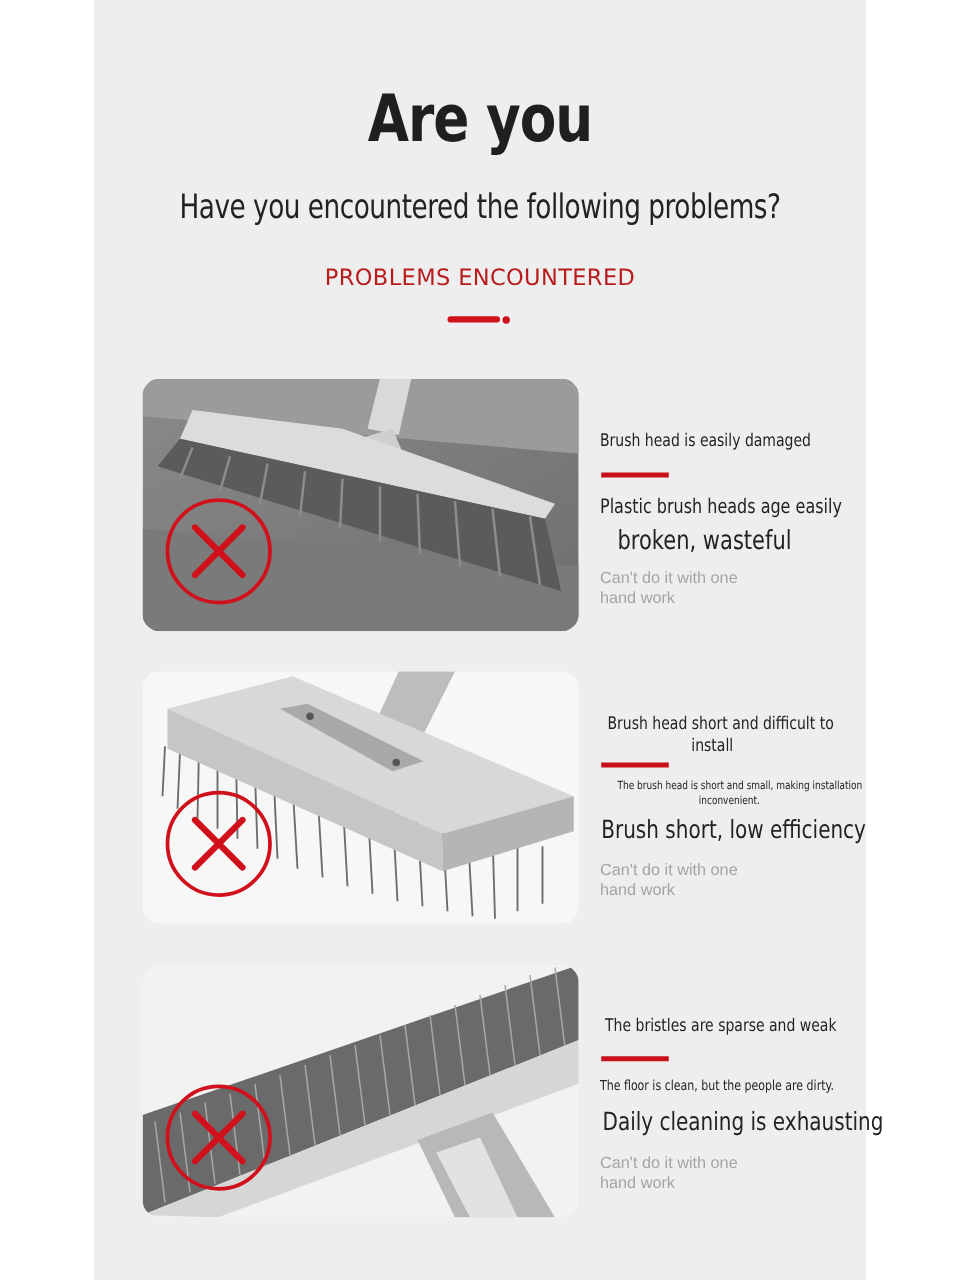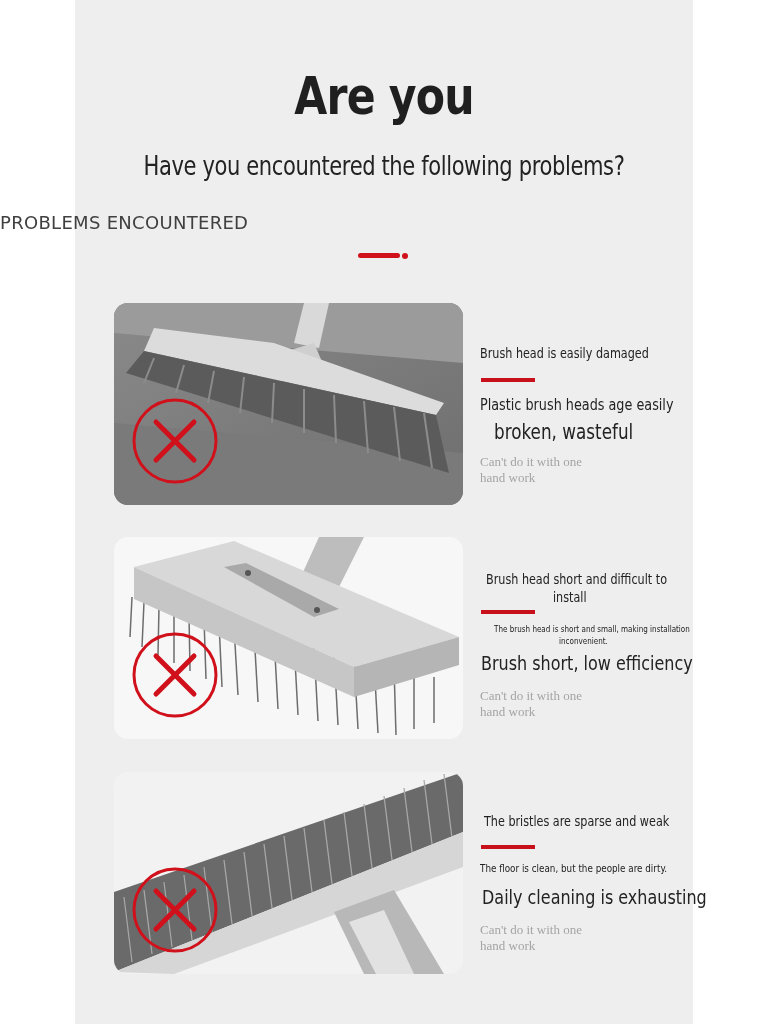--- a/index.html
+++ b/index.html
@@ -5,33 +5,33 @@
   html, body { margin:0; padding:0; }
   body { width:768px; height:1024px; background:#ffffff; position:relative; overflow:hidden;
          font-family:"Liberation Sans", sans-serif; }
   .panel { position:absolute; left:75px; top:0; width:618px; height:1024px; background:#eeeeee; }
   .title { position:absolute; left:0; width:768px; top:66px; text-align:center;
            font-family:"DejaVu Sans", sans-serif; font-weight:bold; font-size:52px; color:#1f1f1f;
            letter-spacing:-1px; transform:scaleX(0.82); transform-origin:center; }
   .subtitle { position:absolute; left:0; width:768px; top:150px; text-align:center;
            font-family:"DejaVu Sans", sans-serif; font-size:27px; color:#222;
            transform:scaleX(0.78); transform-origin:center; letter-spacing:-0.5px; }
-  .section-label { position:absolute; left:0; width:768px; top:212px; text-align:left;
-           font-family:"DejaVu Sans", sans-serif; font-size:18px; color:#404040; letter-spacing:0.3px; }
+  .section-label { position:absolute; left:0; width:768px; top:212px; text-align:center;
+           font-family:"DejaVu Sans", sans-serif; font-size:18px; color:#b91c1c; letter-spacing:0.3px; }
   .divider { position:absolute; left:358px; top:253px; width:52px; height:6px; }
   .divider .bar { position:absolute; left:0; top:0; width:42px; height:5px; border-radius:3px; background:#d0111b; }
   .divider .dot { position:absolute; left:44px; top:-0.5px; width:6px; height:6px; border-radius:50%; background:#d0111b; }
 
   .card { position:absolute; left:114px; width:349px; height:202px; border-radius:14px; overflow:hidden; }
   .card svg { display:block; }
   .xmark { position:absolute; left:18px; width:86px; height:86px; }
 
   .txt { position:absolute; font-family:"DejaVu Sans", sans-serif; color:#222; white-space:nowrap; transform-origin:left top; }
   .redline { position:absolute; left:481px; width:54px; height:4px; background:#c8101b; }
-  .grey { position:absolute; left:480px; font-family:Liberation Serif, serif; color:#a4a4a4; font-size:13px; line-height:16px; }
+  .grey { position:absolute; left:480px; font-family:Liberation Sans, sans-serif; color:#a4a4a4; font-size:13px; line-height:16px; }
 </style>
 </head>
 <body>
 
 <div class="panel"></div>
 
 <div class="title">Are you</div>
 <div class="subtitle">Have you encountered the following problems?</div>
 <div class="section-label">PROBLEMS ENCOUNTERED</div>
 <div class="divider">

